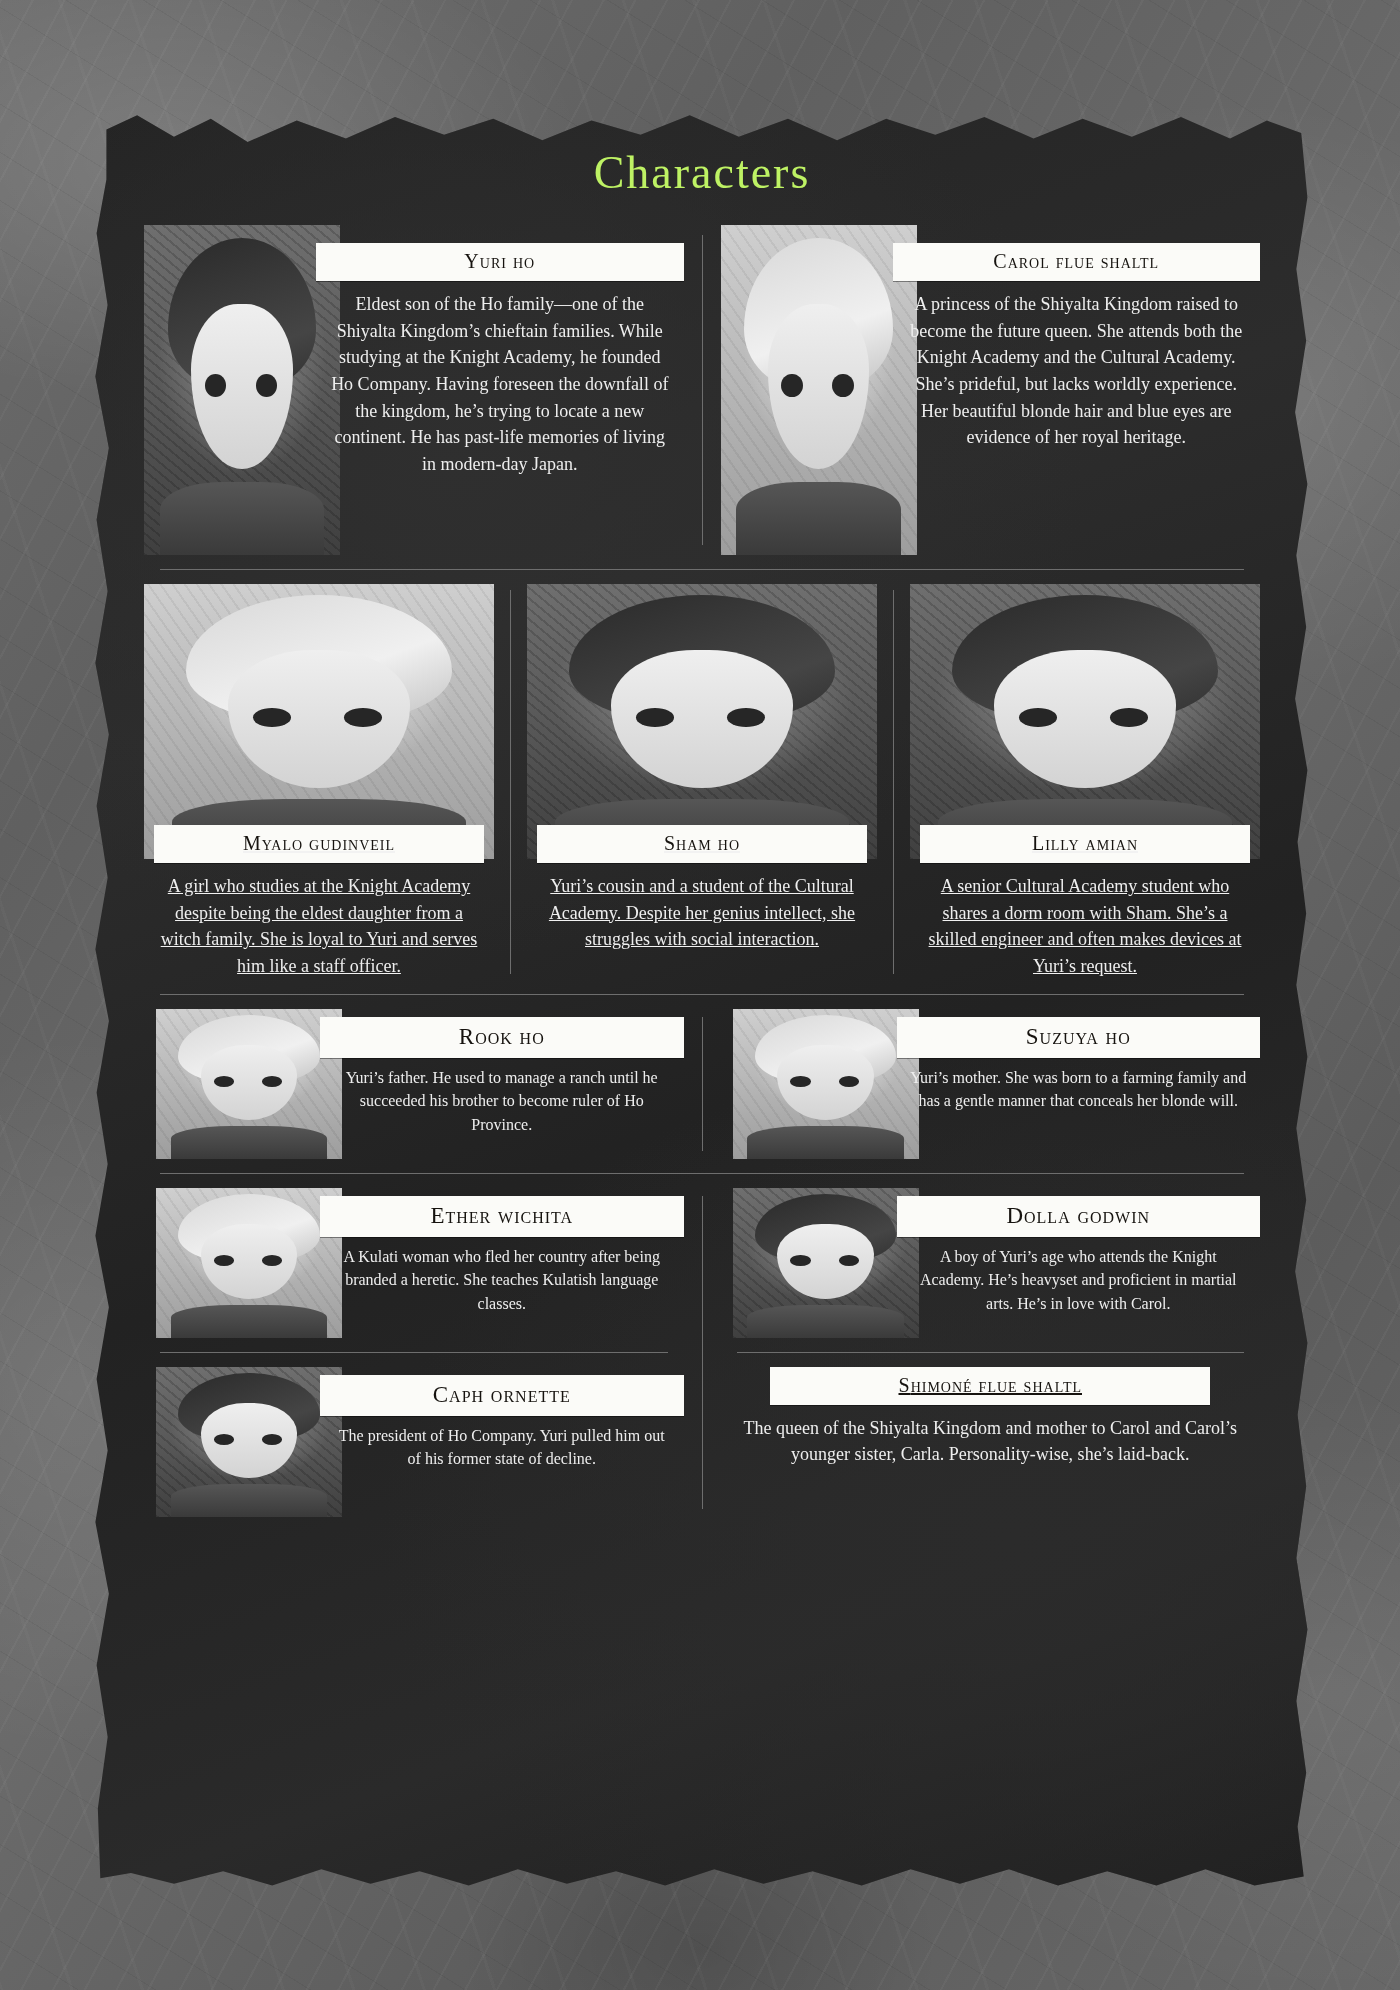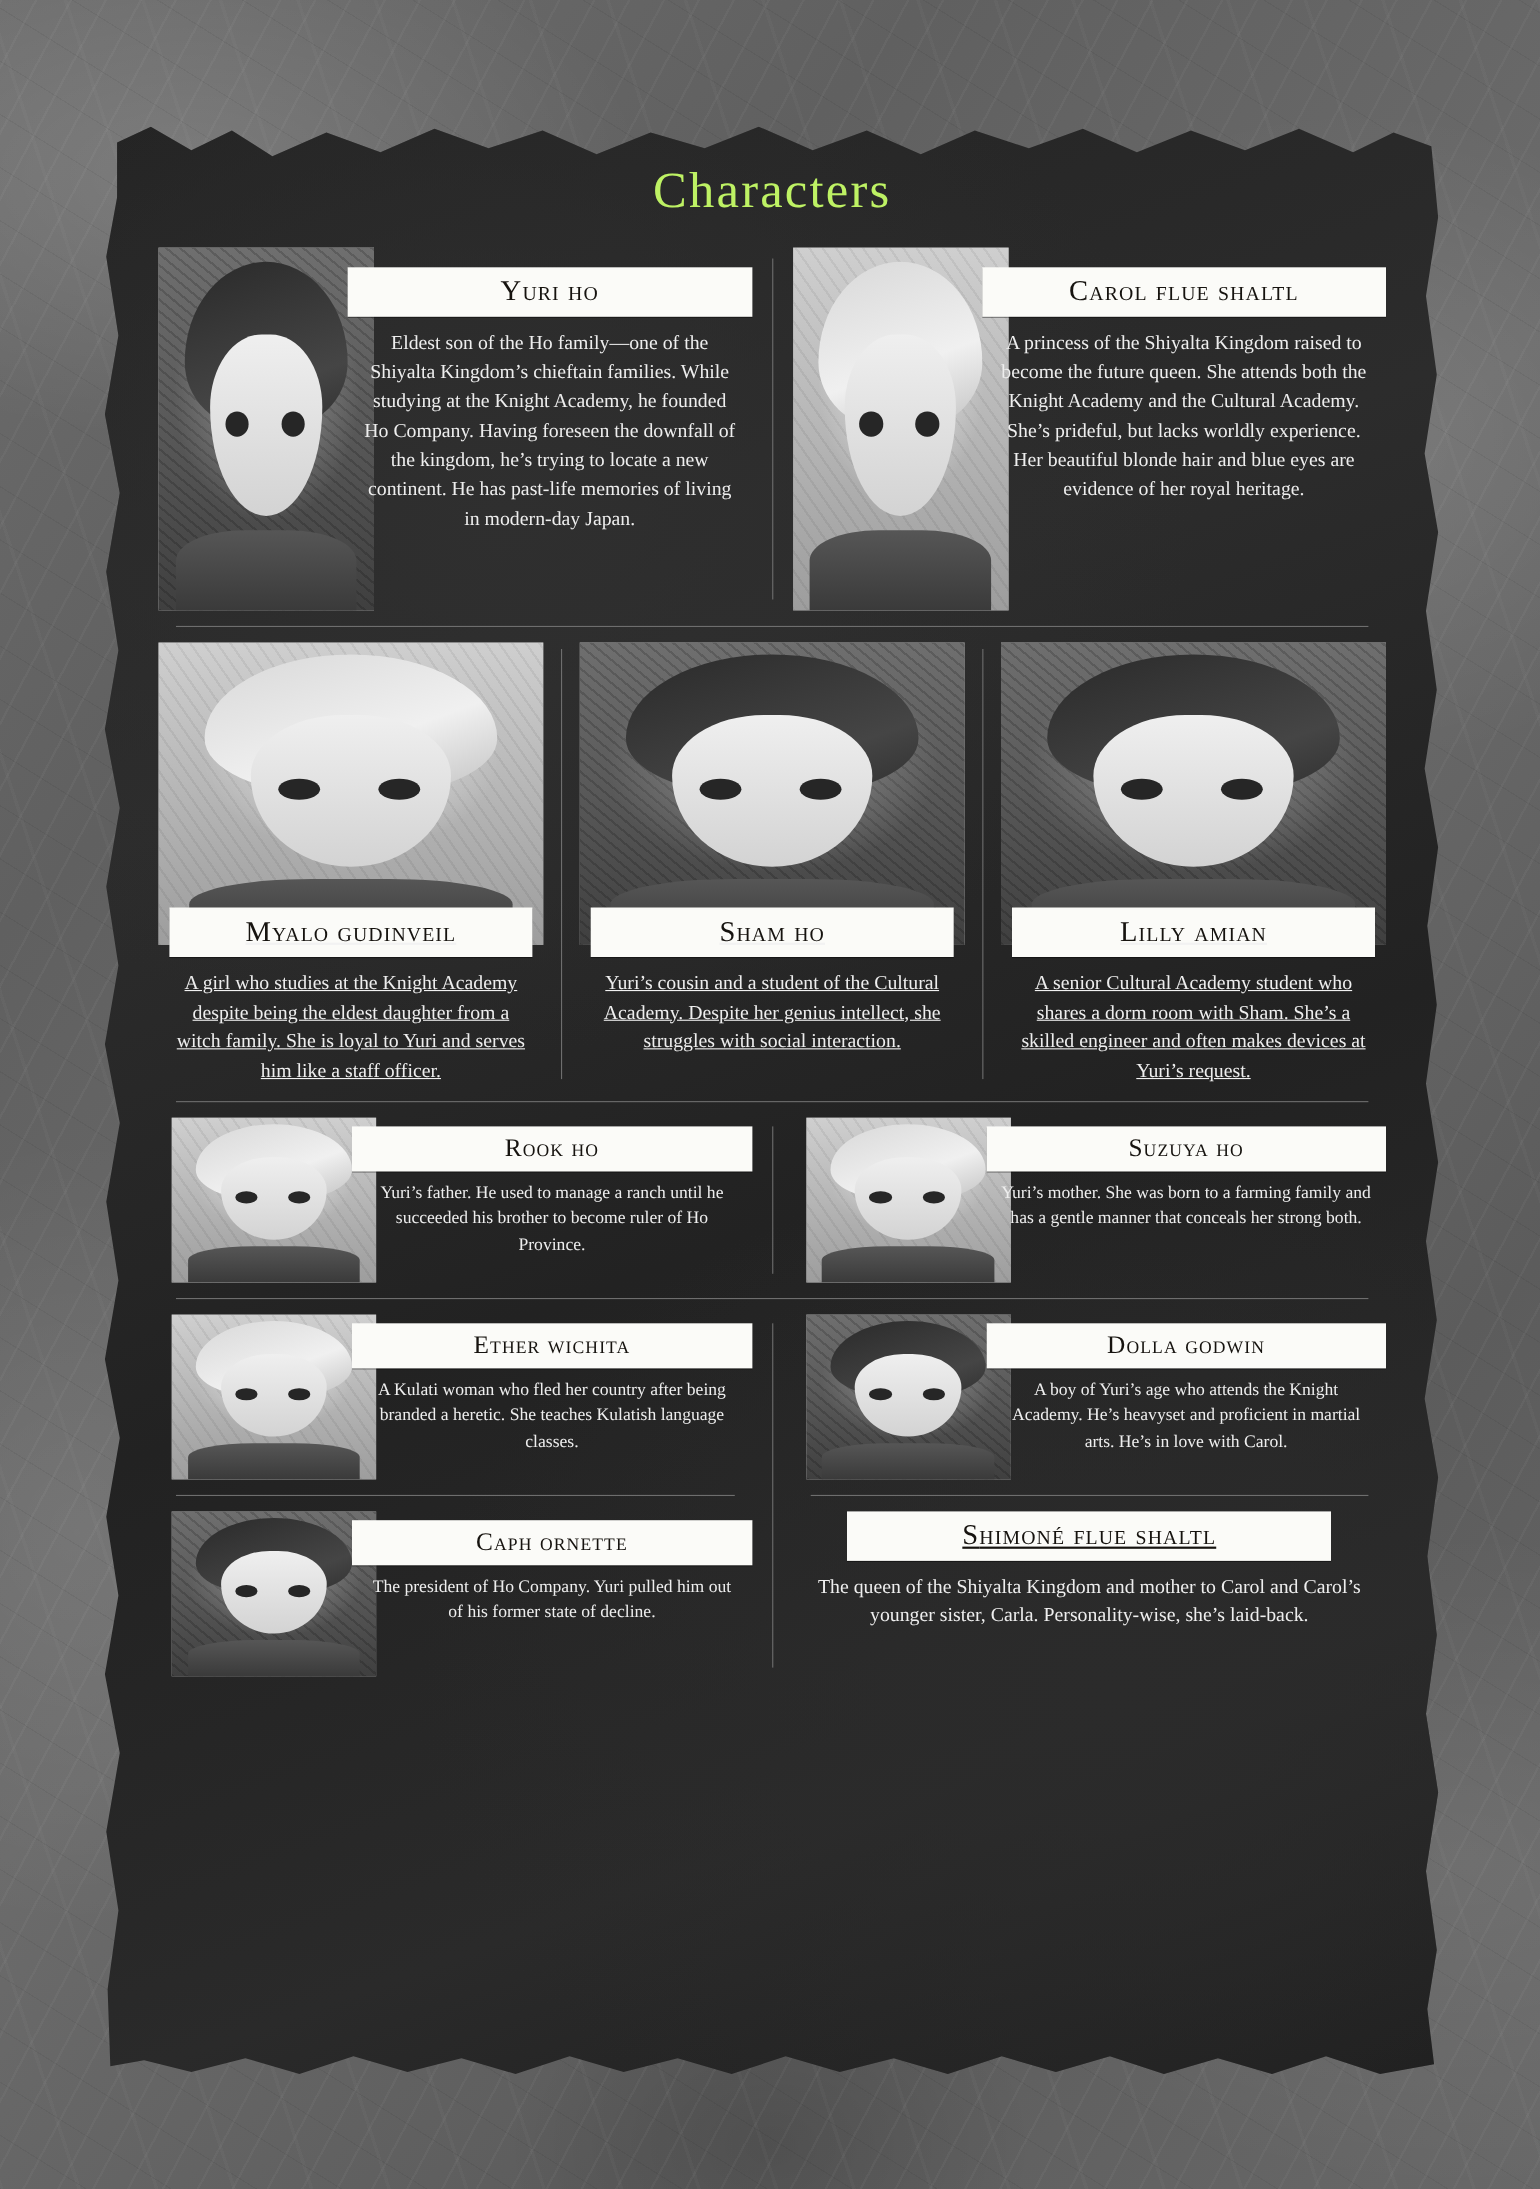--- a/index.html
+++ b/index.html
@@ -97,21 +97,21 @@
   .vr {
     width: 1px;
     background: #6e6e6e;
     align-self: stretch;
     margin: 4px 0;
   }
 
   .nameplate {
     background: #fbfbf8;
     color: #16130f;
-    font-size: 26px;
+    font-size: 20px;
     letter-spacing: 1px;
     text-align: center;
     padding: 7px 10px 8px 10px;
     font-variant: small-caps;
     text-transform: lowercase;
     box-shadow: 0 1px 0 rgba(0,0,0,0.4);
     font-family: "Liberation Serif", serif;
     white-space: nowrap;
   }
   .nameplate::first-letter { text-transform: uppercase; }
@@ -334,21 +334,21 @@
         <div class="portrait light">
           <div class="sketch"></div>
             <div class="hair"></div>
             <div class="face"></div>
           <div class="eye l"></div>
             <div class="eye r"></div>
             <div class="body"></div>
         </div>
         <div class="col">
           <div class="nameplate">Suzuya Ho</div>
-          <div class="desc">Yuri’s mother. She was born to a farming family and has a gentle manner that conceals her strong both.</div>
+          <div class="desc">Yuri’s mother. She was born to a farming family and has a gentle manner that conceals her blonde will.</div>
         </div>
       </div>
 
     </div>
 
     <div class="hr"></div>
 
     <div class="cols2">
 
       <div class="colhalf">

